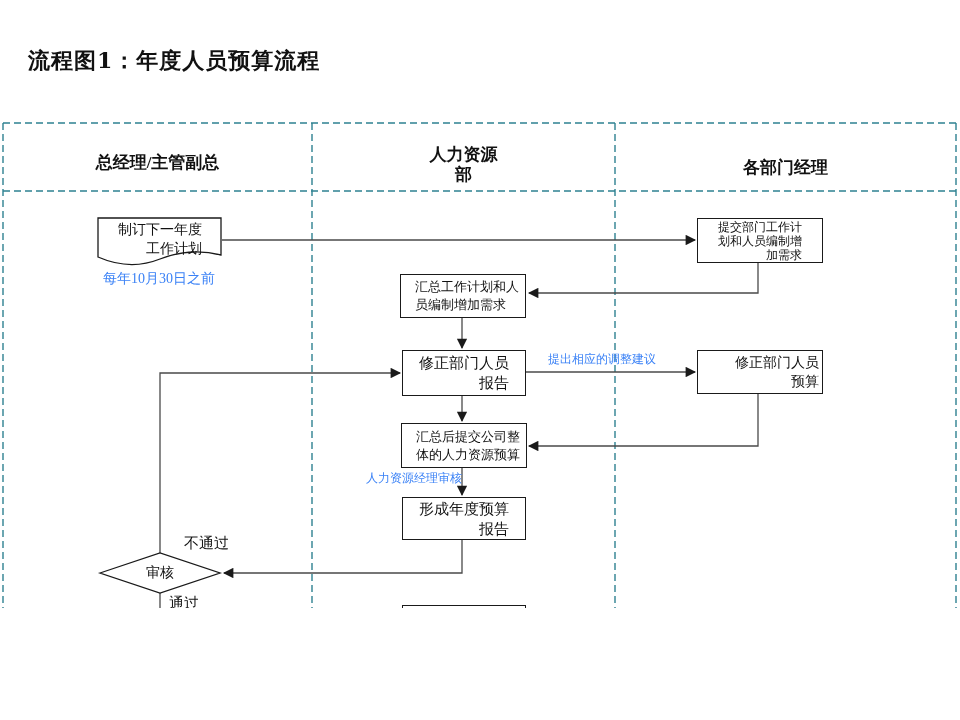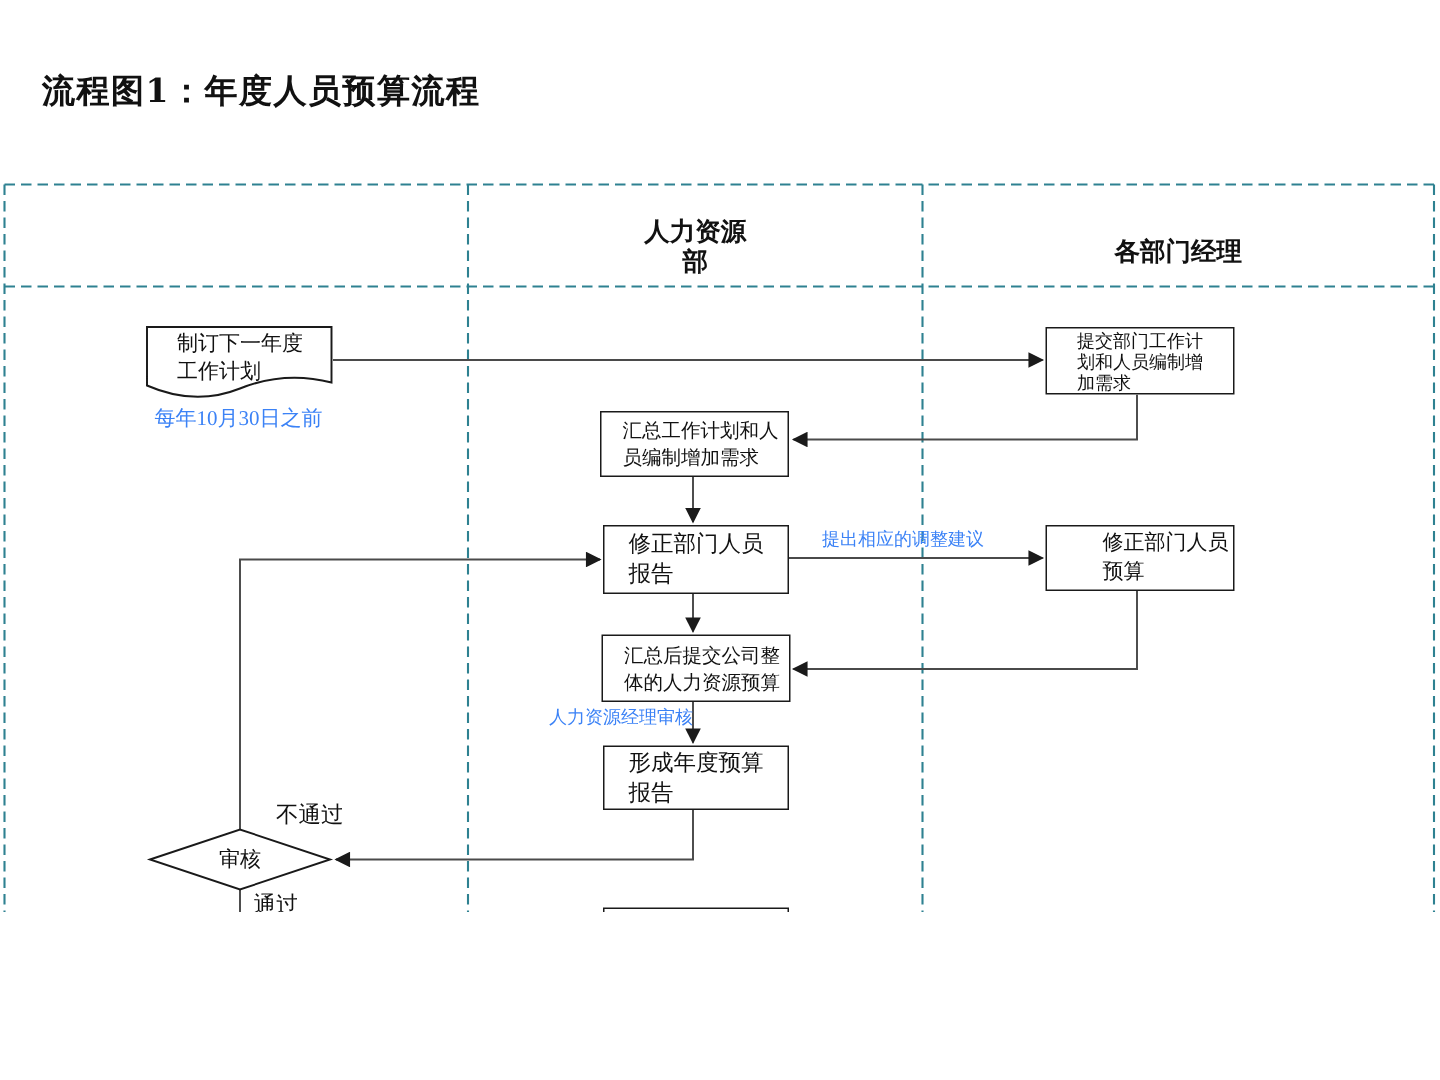--- a/index.html
+++ b/index.html
@@ -7,21 +7,21 @@
          font-family:"Liberation Serif","DejaVu Serif",serif;color:#111;}
   .overlay{position:absolute;left:0;top:0;width:960px;height:720px;}
   .abs{position:absolute;box-sizing:border-box;}
   .title{left:28px;top:46px;width:560px;font-size:22px;font-weight:bold;letter-spacing:1px;
          font-family:"DejaVu Serif","Liberation Serif",serif;}
   .lane-h{font-size:17px;font-weight:bold;text-align:center;white-space:pre-line;line-height:20px;}
   .lane-h.l1{left:3px;top:153px;width:309px;}
   .lane-h.l2{left:312px;top:145px;width:303px;}
   .lane-h.l3{left:615px;top:158px;width:341px;}
   .node{border:1px solid #1a1a1a;background:#fff;display:flex;align-items:center;justify-content:center;
-        text-align:left;white-space:pre-line;}
+        text-align:right;white-space:pre-line;}
   .node.left{justify-content:flex-start;text-align:left;padding-left:14px;}
   .n-doc{left:98px;top:219px;width:124px;height:40px;border:none;background:transparent;
          font-size:14px;line-height:19px;}
   .n-submitdept{left:697px;top:218px;width:126px;height:45px;font-size:12px;line-height:14px;}
   .n-summarize{left:400px;top:274px;width:126px;height:44px;font-size:13px;line-height:18px;}
   .n-analysis{left:402px;top:350px;width:124px;height:46px;font-size:15px;line-height:20px;}
   .n-revise{left:697px;top:350px;width:126px;height:44px;font-size:14px;line-height:19px;padding-left:34px;}
   .n-overall{left:401px;top:423px;width:126px;height:45px;font-size:13px;line-height:18px;}
   .n-report{left:402px;top:497px;width:124px;height:43px;font-size:15px;line-height:20px;}
   .n-exec{left:402px;top:605px;width:124px;height:47px;font-size:14px;}
@@ -69,20 +69,21 @@
       <polyline points="462,540 462,573 224,573" marker-end="url(#arr)"></polyline>
       <polyline points="160,593 160,628 400,628" marker-end="url(#arr)"></polyline>
     </g>
 
     <path d="M98,218 L221,218 L221,255 Q190,247 160,259 Q130,271 98,257 Z" fill="#ffffff" stroke="#1a1a1a" stroke-width="1.3"></path>
     <polygon points="100,573 160,553 220,573 160,593" fill="#ffffff" stroke="#1a1a1a" stroke-width="1.3"></polygon>
   </svg>
 
   <div class="abs title">流程图1：年度人员预算流程</div>
 
+  <div class="abs lane-h l1">总经理/主管副总</div>
   <div class="abs lane-h l2">人力资源
 部</div>
   <div class="abs lane-h l3">各部门经理</div>
 
   <div class="abs node n-doc">制订下一年度
 工作计划</div>
   <div class="abs node n-submitdept">提交部门工作计
 划和人员编制增
 加需求</div>
   <div class="abs node left n-summarize">汇总工作计划和人

